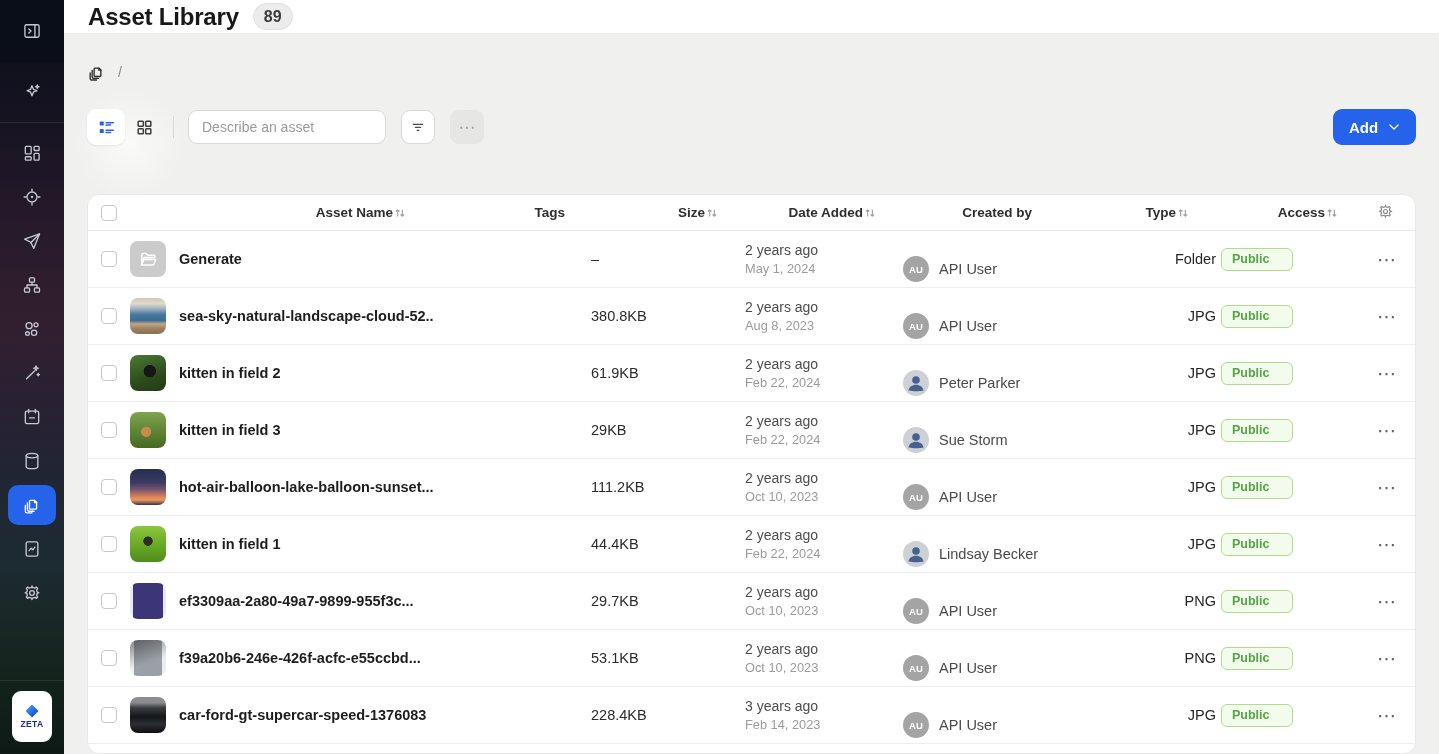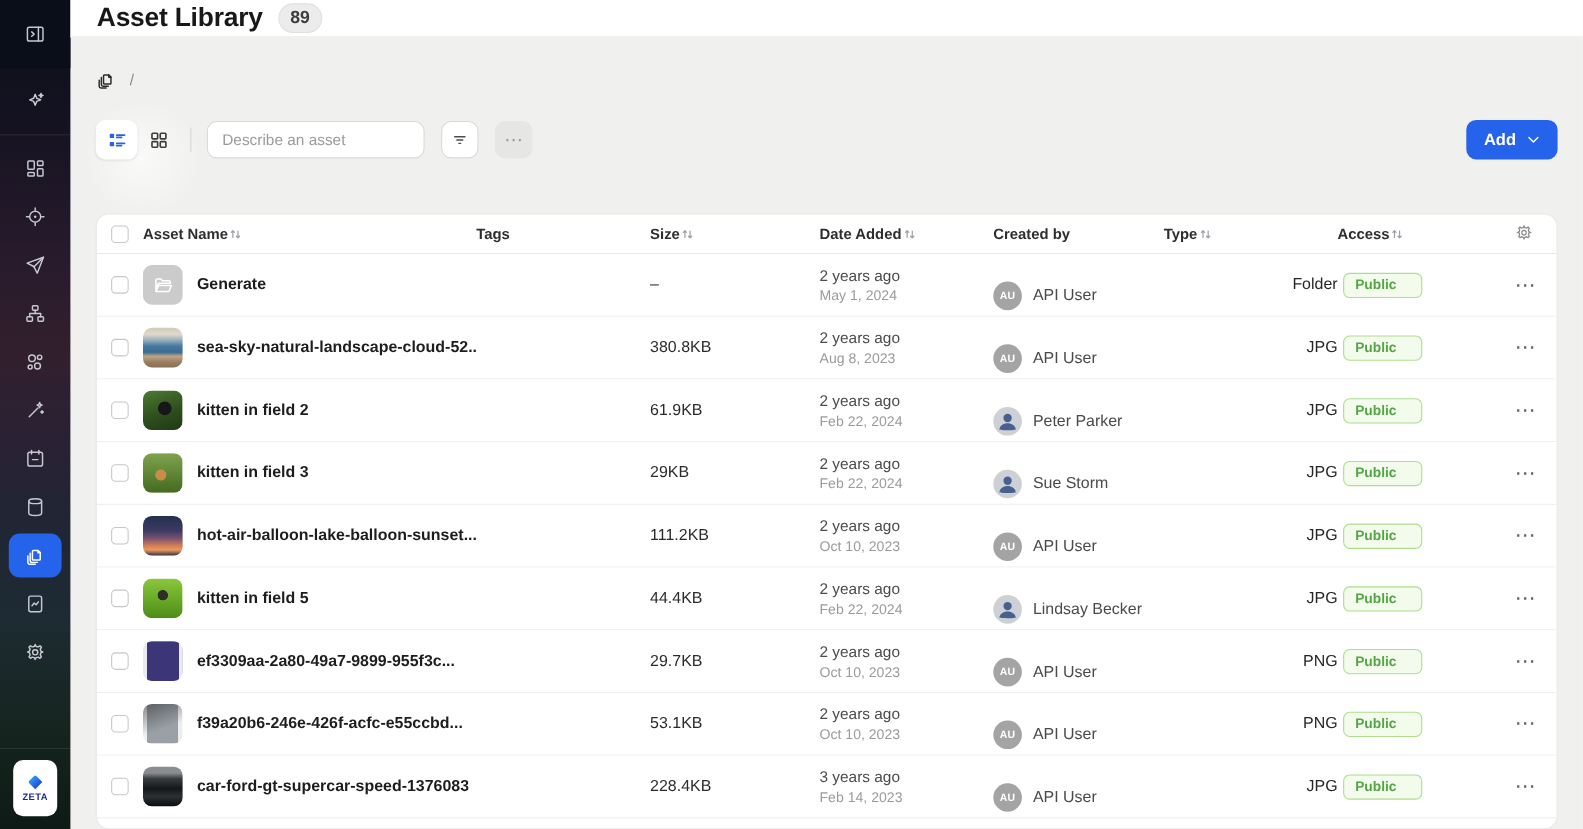--- a/index.html
+++ b/index.html
@@ -84,21 +84,21 @@
   }
   .add-btn svg { width:14px; height:14px; stroke:#fff; fill:none; stroke-width:2.2; stroke-linecap:round; stroke-linejoin:round; }
   
   .card {
     margin-top:49px; background:#fff; border:1px solid #e8e8e6; border-radius:12px; height:560px; overflow:hidden;
   }
   .thead-row, .trow {
     display:grid; grid-template-columns:42px 303px 158px 154px 158px 155px 158px 149px 1fr; align-items:center;
   }
   .thead-row { height:36px; border-bottom:1px solid #e8e8e8; }
-  .th { font-size:13.5px; font-weight:700; color:#2e2e2e; display:flex; align-items:center; justify-content:flex-start; padding-right:26px; }
+  .th { font-size:13.5px; font-weight:700; color:#2e2e2e; display:flex; align-items:center; justify-content:flex-end; padding-right:26px; }
   .sort-btn { border:none; background:transparent; cursor:pointer; display:flex; padding:0; }
   .sort-btn svg { width:14px; height:14px; stroke:#9aa0a6; fill:none; stroke-width:1.9; stroke-linecap:round; stroke-linejoin:round; }
   .cell-check { display:flex; justify-content:center; }
   .cbx { width:16px; height:16px; border:1.5px solid #c7c7c7; border-radius:4px; background:#fff; display:block; cursor:pointer; }
   .th-gear { display:flex; justify-content:flex-end; padding-right:21px; }
   .th-gear button, .dots-btn { border:none; background:transparent; cursor:pointer; padding:0; }
   .th-gear svg { width:17px; height:17px; stroke:#8a8a8a; fill:none; stroke-width:1.6; }
   .trow { height:57px; border-bottom:1px solid #eeeeee; background:#fff; }
   .cell-name { display:flex; align-items:center; gap:13px; min-width:0; }
   .thumb { width:36px; height:36px; border-radius:8px; flex:0 0 36px; display:flex; align-items:center; justify-content:center; overflow:hidden; }
@@ -507,21 +507,21 @@
               <button class="dots-btn">⋯</button>
             </div>
   </div>
 
   <div class="trow">
     <div class="cell-check">
               <span class="cbx"></span>
             </div>
     <div class="cell-name">
       <span class="thumb thumb-kitten-bright"></span>
-      <span class="asset-name">kitten in field 5</span>
+      <span class="asset-name">kitten in field 1</span>
     </div>
     <div class="cell-tags"></div>
     <div class="cell-size">44.4KB</div>
     <div class="cell-date">
       <div class="date-rel">2 years ago</div>
       <div class="date-abs">Feb 22, 2024</div>
     </div>
     <div class="cell-creator">
       <span class="avatar avatar-person">
                 <svg viewBox="0 0 26 26">

